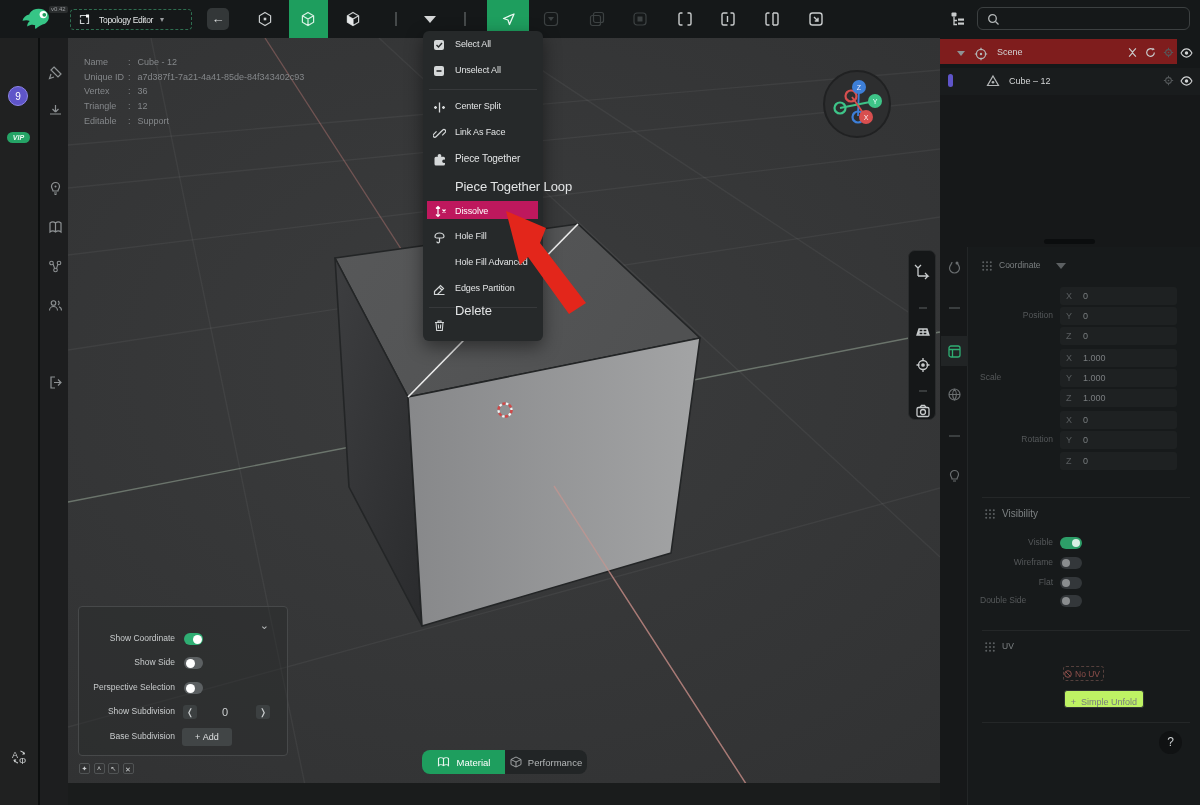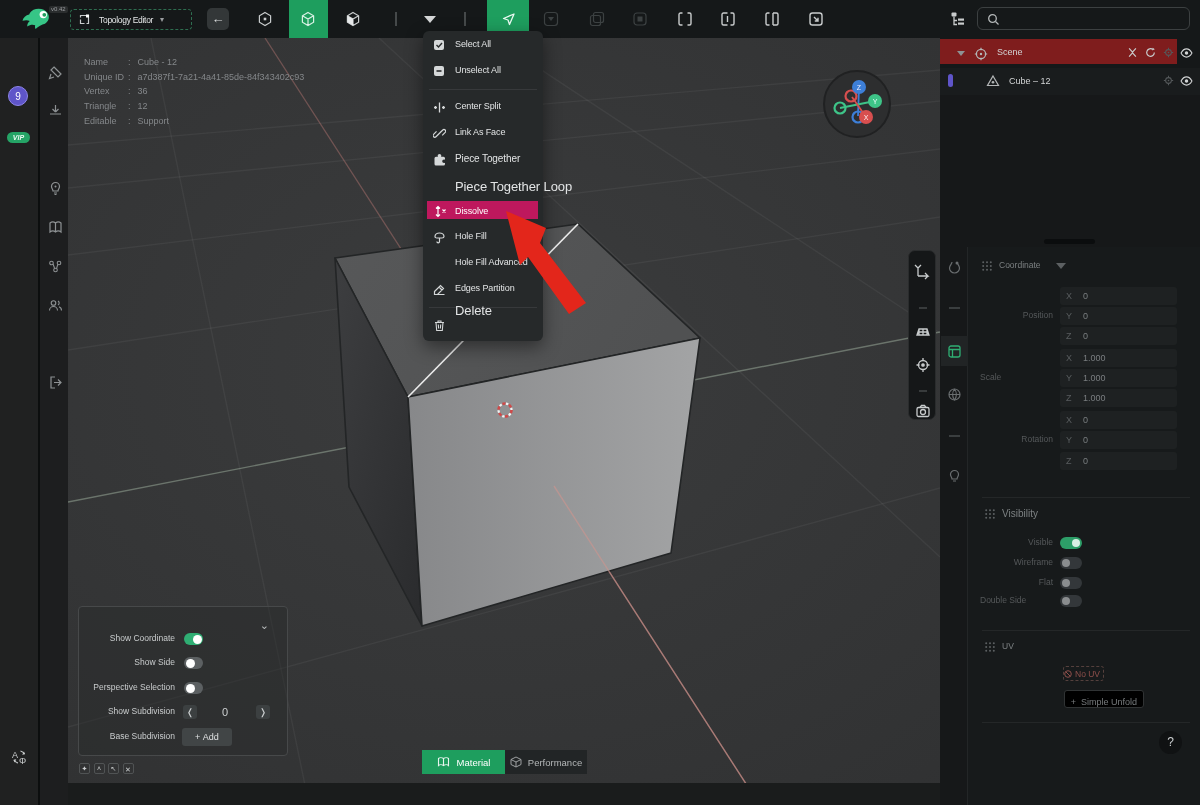--- a/index.html
+++ b/index.html
@@ -127,21 +127,21 @@
     <div class="txt" style="left:0px;top:693px;width:107px;text-align:right;font-size:8.5px;color:#c9cccd">Base Subdivision</div>
     <div class="abs" style="left:114px;top:690px;width:50px;height:18px;background:#414546;border-radius:3px;color:#dfe1e2;font-size:9px;text-align:center;line-height:18px">+&nbsp;Add</div>
 
     <div class="abs" style="left:11px;top:725px;display:flex;gap:3.5px">
       <div style="width:11px;height:11px;border:1px solid #505354;border-radius:2px;color:#cdd0d1;font-size:7px;text-align:center;line-height:10px">✦</div>
       <div style="width:11px;height:11px;border:1px solid #505354;border-radius:2px;color:#cdd0d1;font-size:7px;text-align:center;line-height:10px">˄</div>
       <div style="width:11px;height:11px;border:1px solid #505354;border-radius:2px;color:#cdd0d1;font-size:7px;text-align:center;line-height:10px">↖</div>
       <div style="width:11px;height:11px;border:1px solid #505354;border-radius:2px;color:#cdd0d1;font-size:7px;text-align:center;line-height:11px">✕</div>
     </div>
 
-    <div class="abs" style="left:354px;top:712px;height:24px;display:flex;border-radius:0;overflow:hidden">
+    <div class="abs" style="left:354px;top:712px;height:24px;display:flex;border-radius:8px;overflow:hidden">
       <div style="width:83px;background:#1e9e5e;color:#fff;font-size:9.5px;display:flex;align-items:center;justify-content:center;gap:7px">
         <svg width="13" height="11" viewBox="0 0 13 11">
             <path d="M6.5 1.5 c-1.5 -1 -4 -1 -5 0 v7 c1 -1 3.5 -1 5 0 c1.5 -1 4 -1 5 0 v-7 c-1 -1 -3.5 -1 -5 0 v7" fill="none" stroke="#e8f5ee" stroke-width="1.1"></path>
           </svg>
         Material</div>
       <div style="width:82px;background:#222526;color:#b4b7b8;font-size:9.5px;display:flex;align-items:center;justify-content:center;gap:6px">
         <svg width="12" height="12" viewBox="0 0 12 12">
             <path d="M6 1 L11 3.5 V8.5 L6 11 L1 8.5 V3.5 Z M1 3.5 L6 6 L11 3.5 M6 6 V11" fill="none" stroke="#9da0a1" stroke-width="1"></path>
           </svg>
         Performance</div>
@@ -437,21 +437,21 @@
         </g>
       </svg>
     <span class="txt" style="left:62px;top:641px;font-size:8.5px;color:#7c8082">UV</span>
     <div class="abs" style="left:123px;top:666px;width:41px;height:15px;border:1px dashed #55403d;border-radius:3px;display:flex;align-items:center;justify-content:flex-start;gap:3px">
       <svg width="8" height="8" viewBox="0 0 8 8">
           <circle cx="4" cy="4" r="3.3" fill="none" stroke="#8e4f4b" stroke-width="1"></circle>
           <line x1="1.8" y1="1.8" x2="6.2" y2="6.2" stroke="#8e4f4b" stroke-width="1"></line>
         </svg>
       <span style="font-size:8.5px;color:#8e4f4b">No UV</span>
     </div>
-    <div class="abs" style="left:124px;top:690px;width:80px;height:18px;border:1px solid #303334;background:#000000;border-radius:3px;text-align:center"><span style="font-size:9px;color:#787c7e;line-height:18px">+&nbsp;&nbsp;Simple Unfold</span></div>
+    <div class="abs" style="left:124px;top:690px;width:80px;height:18px;border:1px solid #303334;background:#bef264;border-radius:3px;text-align:center"><span style="font-size:9px;color:#787c7e;line-height:18px">+&nbsp;&nbsp;Simple Unfold</span></div>
     <div class="abs" style="left:42px;top:722px;width:208px;height:1px;background:#242728"></div>
     <div class="abs" style="left:219px;top:731px;width:23px;height:23px;border-radius:50%;background:#101213;text-align:center"><span style="color:#cdd0d1;font-size:12px;line-height:23px">?</span></div>
   </div>
   <div id="menu" class="abs" style="left:423px;top:31px;width:120px;height:310px;background:#26292a;border-radius:6px;box-shadow:0 6px 18px rgba(0,0,0,0.45)">
     <svg class="abs" style="left:10px;top:8px" width="12" height="12" viewBox="0 0 12 12">
         <rect x="1" y="1" width="10" height="10" rx="2" fill="#d5d8d9"></rect>
         <path d="M3.5 6 l2 2 l3.5 -4" fill="none" stroke="#26292a" stroke-width="1.4"></path>
       </svg>
     <span class="txt" style="left:32px;top:8px;font-size:9px;letter-spacing:-0.1px;color:#e2e4e5">Select All</span>
     <svg class="abs" style="left:10px;top:34px" width="12" height="12" viewBox="0 0 12 12">

